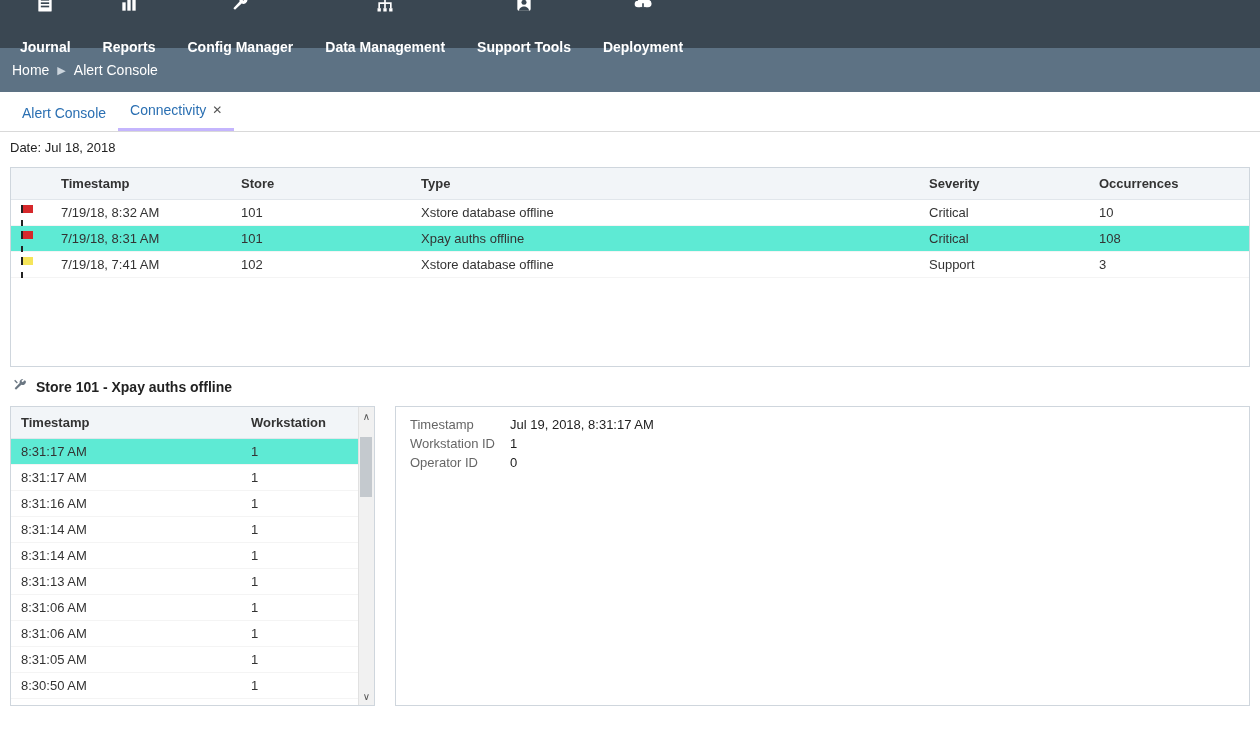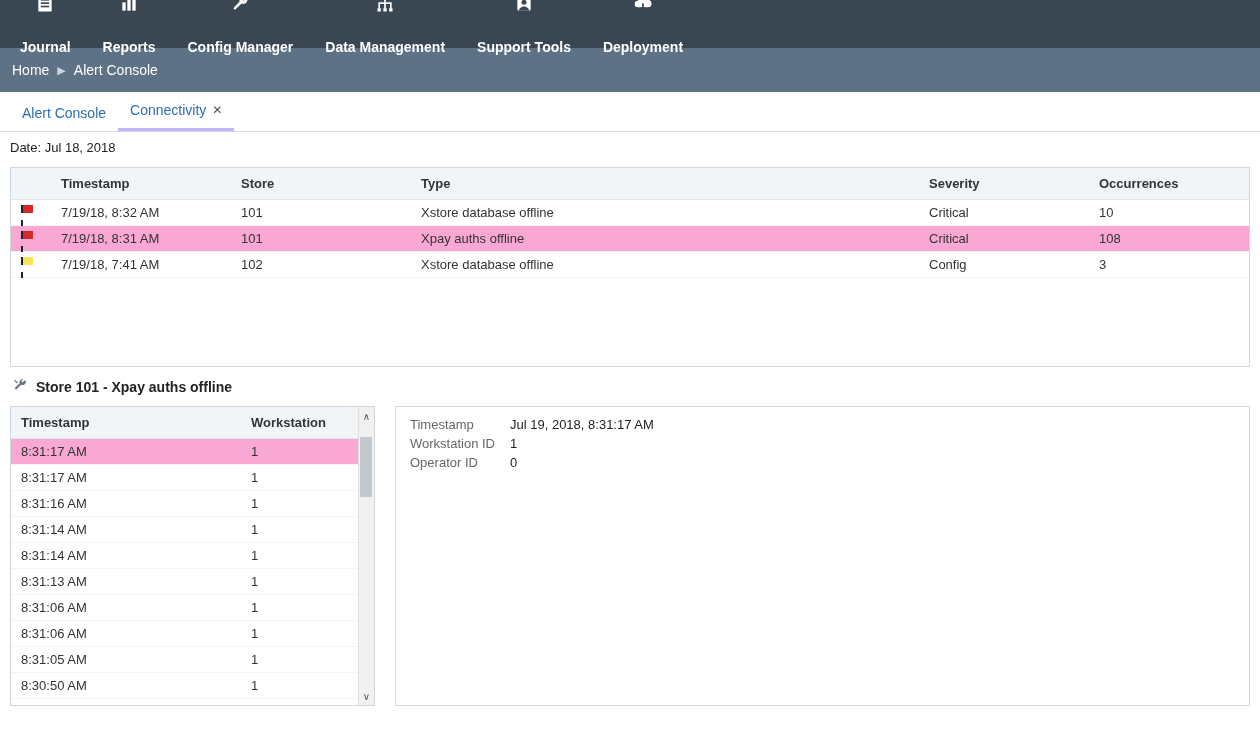--- a/index.html
+++ b/index.html
@@ -92,21 +92,21 @@
     font-weight: bold;
     background: #f2f5f8;
     padding: 8px 10px;
     border-bottom: 1px solid #e1e6eb;
   }
   td {
     padding: 5px 10px;
     font-size: 13px;
     border-bottom: 1px solid #f4f4f4;
   }
-  tr.selected td { background: #f9a8d4; }
+  tr.selected td { background: #5eead4; }
   .flag { width: 14px; height: 14px; display: inline-block; }
   .flag.red::before {
     content: "";
     display: inline-block;
     width: 10px; height: 8px;
     background: #d6282b;
     border-left: 2px solid #222;
     vertical-align: top;
   }
   .flag.red::after {
@@ -314,21 +314,21 @@
             <td>101</td>
             <td>Xpay auths offline</td>
             <td>Critical</td>
             <td>108</td>
           </tr>
           <tr>
             <td><span class="flag yellow"></span></td>
             <td>7/19/18, 7:41 AM</td>
             <td>102</td>
             <td>Xstore database offline</td>
-            <td>Config</td>
+            <td>Support</td>
             <td>3</td>
           </tr>
         </tbody>
     </table>
   </div>
 
   <div class="detail-header">
     <span>
       <svg viewBox="0 0 24 24">
           <path d="M21 7a5 5 0 0 1-7 4.5L6 19l-2-2 7.5-8A5 5 0 0 1 17 3l-3 3 2 2 3-3a5 5 0 0 1 2 2z"></path>

